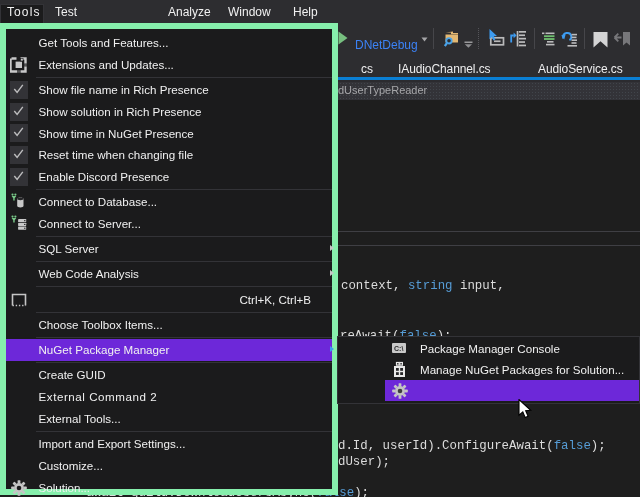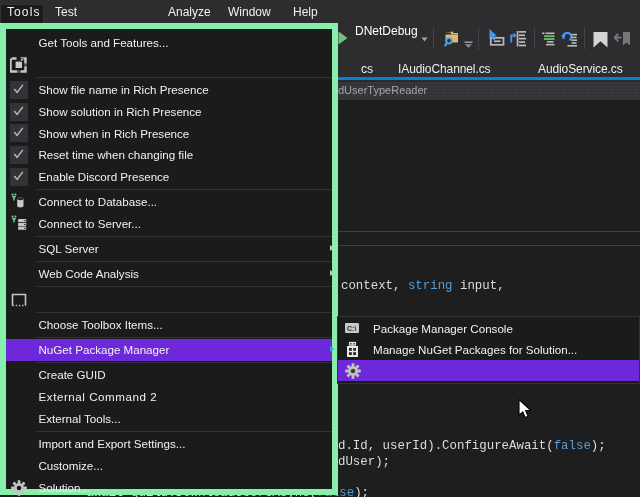--- a/index.html
+++ b/index.html
@@ -34,22 +34,22 @@
   .ms{height:3.38px;position:relative;}
   .ms::after{content:'';position:absolute;left:30px;right:0px;top:1.2px;height:1px;background:#333337;}
   .hl{background:#6d28d9;}
   .chk{position:absolute;left:4px;top:1.8px;width:18px;height:18px;background:#333337;}
   .chk svg{position:absolute;left:3px;top:3px;}
   .arrow{position:absolute;left:324px;top:7px;width:0;height:0;
      border-left:4px solid #c5c5c5;border-top:3.5px solid transparent;border-bottom:3.5px solid transparent;}
   .arrowb{border-left-color:#3d9bf0;}
   .micon{position:absolute;left:4px;top:2px;width:18px;height:18px;}
   
-  #submenu{left:337px;top:316px;width:303px;height:68px;background:#1b1b1c;
-     border:1px solid #333337;box-sizing:border-box;z-index:20;padding-top:0.5px;}
+  #submenu{left:337px;top:336px;width:303px;height:68px;background:#1b1b1c;
+     border:1px solid #333337;box-sizing:border-box;z-index:20;padding-top:0.5px;padding-left:47px;}
   .si{height:21px;line-height:21px;position:relative;font-size:11.6px;
       color:#f1f1f1;}
   .si .lbl{position:absolute;left:35px;top:0;}
   .sicon{position:absolute;left:6px;top:2px;width:18px;height:18px;}
 </style>
 </head>
 <body>
 
   <div class="abs" id="menubar"></div>
   <div class="abs" id="blueline"></div>
@@ -58,21 +58,21 @@
   <div class="abs mbitem" style="left:7px;letter-spacing:1.1px;">Tools</div>
   <div class="abs mbitem" style="left:55px;">Test</div>
   <div class="abs mbitem" style="left:95px;margin-top:25px;">ReSharper</div>
   <div class="abs mbitem" style="left:168px;">Analyze</div>
   <div class="abs mbitem" style="left:228px;">Window</div>
   <div class="abs mbitem" style="left:293px;">Help</div>
 
   <svg class="abs" style="left:338px;top:31px;" width="10" height="14" viewBox="0 0 10 14">
     <polygon points="0.5,0.5 0.5,13.5 9.5,7" fill="#77bf80"></polygon>
   </svg>
-  <div class="abs" style="left:355px;top:18px;height:27px;line-height:27px;font-size:12px;color:#ffffff;">DNetDebug</div>
+  <div class="abs" style="left:355px;top:32px;height:27px;line-height:27px;font-size:12px;color:#3b82f6;">DNetDebug</div>
   <svg class="abs" style="left:421px;top:37px;" width="7" height="5" viewBox="0 0 7 5">
     <polygon points="0.5,0.5 6.5,0.5 3.5,4.5" fill="#a5a5a7"></polygon>
   </svg>
   <div class="abs" style="left:433px;top:28px;width:1px;height:21px;background:#46464a;"></div>
 
   <svg class="abs" style="left:444px;top:30px;" width="20" height="19" viewBox="0 0 20 19">
     <path d="M1.5 2.5 h5.5 v1.8 h7 v-1.2 h-5 v-1.6 z" fill="#e3b873"></path>
     <rect x="1.5" y="4.5" width="12.5" height="8" fill="#e3b873"></rect>
     <circle cx="5" cy="10.8" r="2.7" fill="#2d2d30" stroke="#4aa3e8" stroke-width="1.8"></circle>
     <line x1="3" y1="13" x2="0.8" y2="16" stroke="#4aa3e8" stroke-width="2.2"></line>
@@ -148,20 +148,21 @@
       <span class="lbl">Get Tools and Features...</span>
     </div>
     <div class="mi">
       <svg class="micon" width="18" height="18" viewBox="0 0 18 18">
         <path d="M1.5 2.5 h5 M10.5 2.5 h5 v5 m0 3 v5 h-5 m-3.5 0 h-6.5 v-13" fill="none" stroke="#c8c8c8" stroke-width="2.4"></path>
         <path d="M15.5 7.5 v3 M7 15.5 h3" fill="none" stroke="#c8c8c8" stroke-width="2.4" opacity="0.35"></path>
         <rect x="5.6" y="5.6" width="6.4" height="6.4" fill="#c8c8c8"></rect>
         <rect x="10" y="2" width="3.4" height="3.4" fill="#1b1b1c"></rect>
         <rect x="10.8" y="2.6" width="2" height="2" fill="#c8c8c8"></rect>
       </svg>
+      <span class="lbl">Extensions and Updates...</span>
     </div>
     <div class="ms"></div>
     <div class="mi">
       <span class="chk">
         <svg width="11" height="10" viewBox="0 0 11 10">
           <path d="M1.3 5 l2.8 3.4 L9.8 0.8" fill="none" stroke="#bdbdbe" stroke-width="1.4"></path>
         </svg>
       </span>
       <span class="lbl">Show file name in Rich Presence</span>
     </div>
@@ -172,21 +173,21 @@
         </svg>
       </span>
       <span class="lbl">Show solution in Rich Presence</span>
     </div>
     <div class="mi">
       <span class="chk">
         <svg width="11" height="10" viewBox="0 0 11 10">
           <path d="M1.3 5 l2.8 3.4 L9.8 0.8" fill="none" stroke="#bdbdbe" stroke-width="1.4"></path>
         </svg>
       </span>
-      <span class="lbl">Show when in Rich Presence</span>
+      <span class="lbl">Show time in NuGet Presence</span>
     </div>
     <div class="mi">
       <span class="chk">
         <svg width="11" height="10" viewBox="0 0 11 10">
           <path d="M1.3 5 l2.8 3.4 L9.8 0.8" fill="none" stroke="#bdbdbe" stroke-width="1.4"></path>
         </svg>
       </span>
       <span class="lbl">Reset time when changing file</span>
     </div>
     <div class="mi">
@@ -231,20 +232,21 @@
     <div class="mi">
       <span class="lbl">Web Code Analysis</span>
       <span class="arrow"></span>
     </div>
     <div class="ms"></div>
     <div class="mi">
       <svg class="micon" width="18" height="18" viewBox="0 0 18 18">
         <path d="M2.5 14.5 v-11 h13 v11" fill="none" stroke="#c5c5c5" stroke-width="1.6"></path>
         <path d="M2.5 14.5 h13" fill="none" stroke="#c5c5c5" stroke-width="1.6" stroke-dasharray="1.4 1.8"></path>
       </svg>
+      <span class="sc">Ctrl+K, Ctrl+B</span>
     </div>
     <div class="ms"></div>
     <div class="mi">
       <span class="lbl">Choose Toolbox Items...</span>
     </div>
     <div class="ms"></div>
     <div class="mi hl">
       <span class="lbl">NuGet Package Manager</span>
       <span class="arrow arrowb"></span>
     </div>

